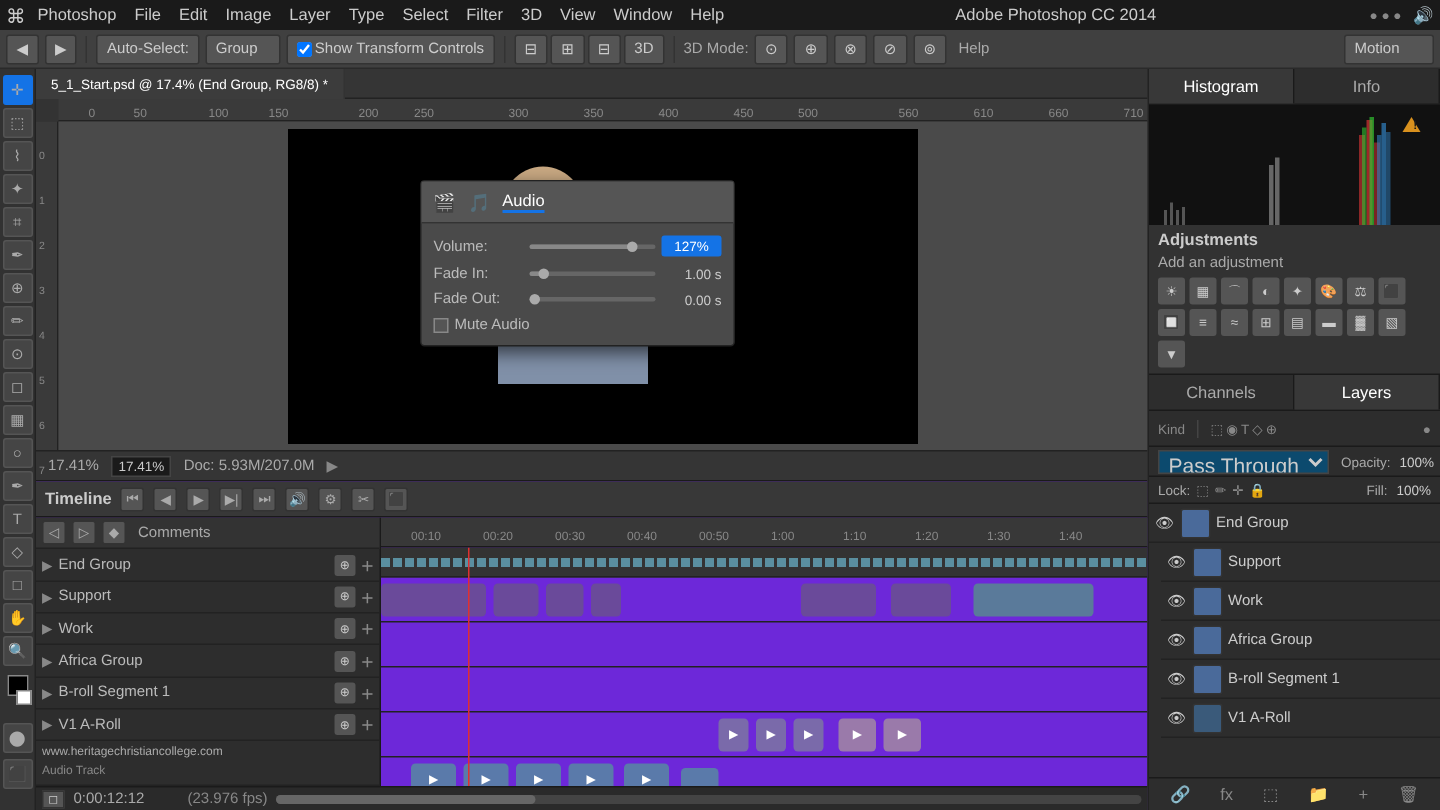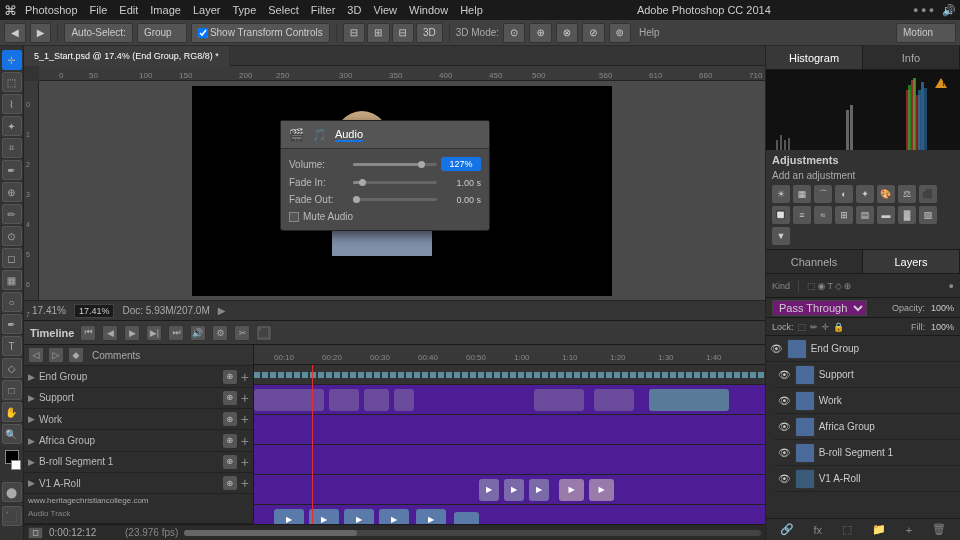--- a/index.html
+++ b/index.html
@@ -190,21 +190,21 @@
       align-items: center;
       padding: 0 8px;
       gap: 8px;
       font-size: 10px;
       color: #aaa;
     }
 
     
     #timeline {
       height: 220px;
-      background: #4c1d95;
+      background: #6d28d9;
       border-top: 1px solid #1a1a1a;
       display: flex;
       flex-direction: column;
     }
     #timeline-header {
       height: 24px;
       background: #383838;
       display: flex;
       align-items: center;
       padding: 0 6px;
@@ -413,24 +413,24 @@
     .blend-row {
       height: 20px;
       display: flex;
       align-items: center;
       padding: 0 6px;
       gap: 4px;
       background: #2d2d2d;
       border-bottom: 1px solid #1a1a1a;
     }
     .blend-select {
-      background: #701a75;
+      background: #0c4a6e;
       border: 1px solid #444;
       color: #ccc;
-      font-size: 11px;
+      font-size: 14px;
       height: 16px;
       padding: 0 2px;
     }
     .blend-label { font-size: 9px; color: #aaa; }
     .blend-value { font-size: 9px; color: #ccc; margin-left: 2px; }
 
     .lock-row {
       height: 18px;
       display: flex;
       align-items: center;

